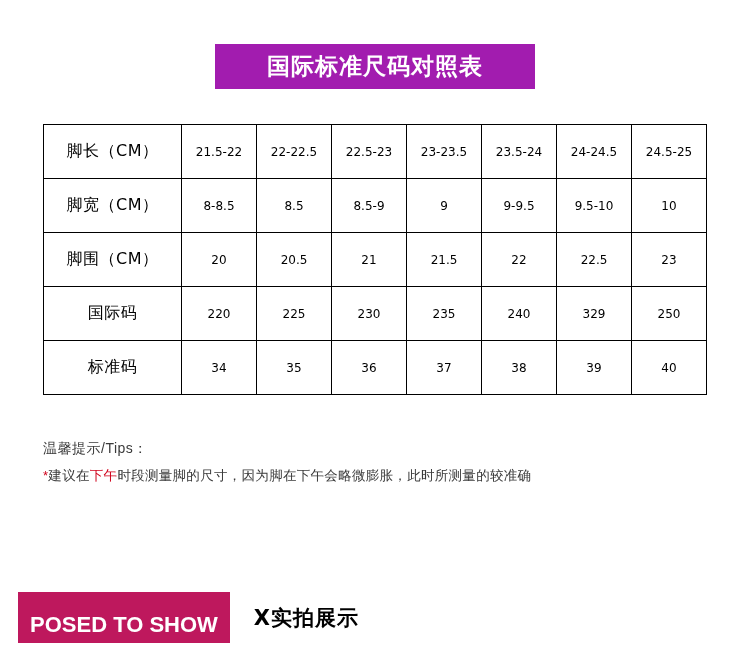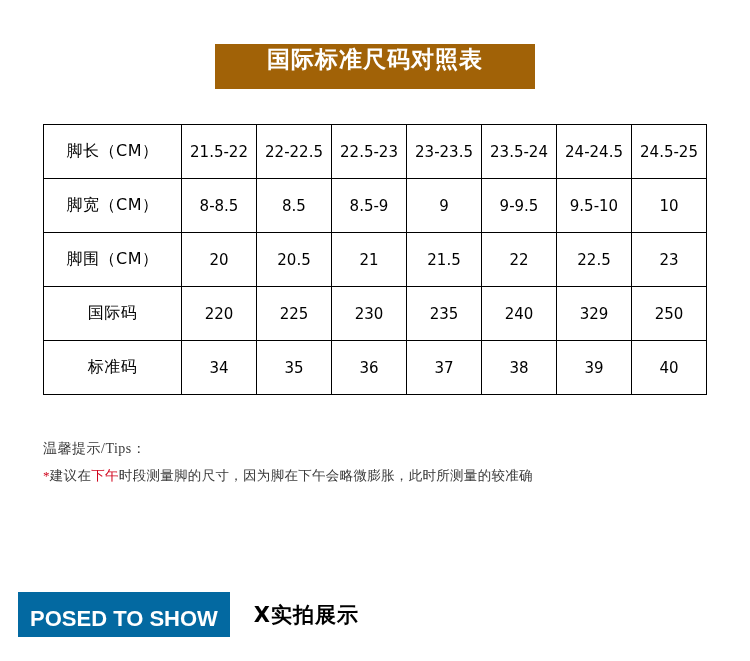--- a/index.html
+++ b/index.html
@@ -16,22 +16,23 @@
     overflow: hidden;
   }
 
   
   .title-banner {
     position: absolute;
     left: 215px;
     top: 44px;
     width: 320px;
     height: 45px;
-    background: #a16207;
+    background: #a21caf;
     display: flex;
+    align-items: center;
     justify-content: center;
   }
   .title-banner .title-text {
     color: #ffffff;
     font-size: 23px;
     font-weight: bold;
     letter-spacing: 1px;
     font-family: "DejaVu Sans", "Liberation Sans", sans-serif;
   }
 
@@ -52,30 +53,30 @@
     font-size: 15px;
     font-family: "DejaVu Sans", "Liberation Sans", sans-serif;
   }
   .size-table td.row-head {
     width: 135px;
     font-size: 16px;
     font-weight: normal;
     letter-spacing: 0.5px;
   }
   .size-table td.cell {
-    font-size: 15px;
+    font-size: 12px;
   }
 
   
   .tips {
     position: absolute;
     left: 43px;
     top: 440px;
     width: 670px;
-    font-family: Liberation Serif, serif;
+    font-family: Liberation Sans, sans-serif;
   }
   .tips .tips-head {
     font-size: 14px;
     color: #3a3a3a;
     margin-bottom: 9px;
     letter-spacing: 0.5px;
   }
   .tips .tips-line {
     font-size: 13.5px;
     color: #3a3a3a;
@@ -93,25 +94,25 @@
 
   
   .footer {
     position: absolute;
     left: 18px;
     top: 592px;
     display: flex;
     align-items: center;
   }
   .footer-banner {
-    background: #0369a1;
+    background: #be185d;
     color: #ffffff;
     font-size: 22px;
     font-weight: bold;
-    padding: 16px 12px 7px 12px;
+    padding: 22px 12px 7px 12px;
     letter-spacing: 0px;
     font-family: "Liberation Sans", sans-serif;
     line-height: 1;
   }
   .footer-caption {
     margin-left: 24px;
     font-size: 21px;
     font-weight: bold;
     letter-spacing: 1px;
     font-family: "DejaVu Sans", "Liberation Sans", sans-serif;

